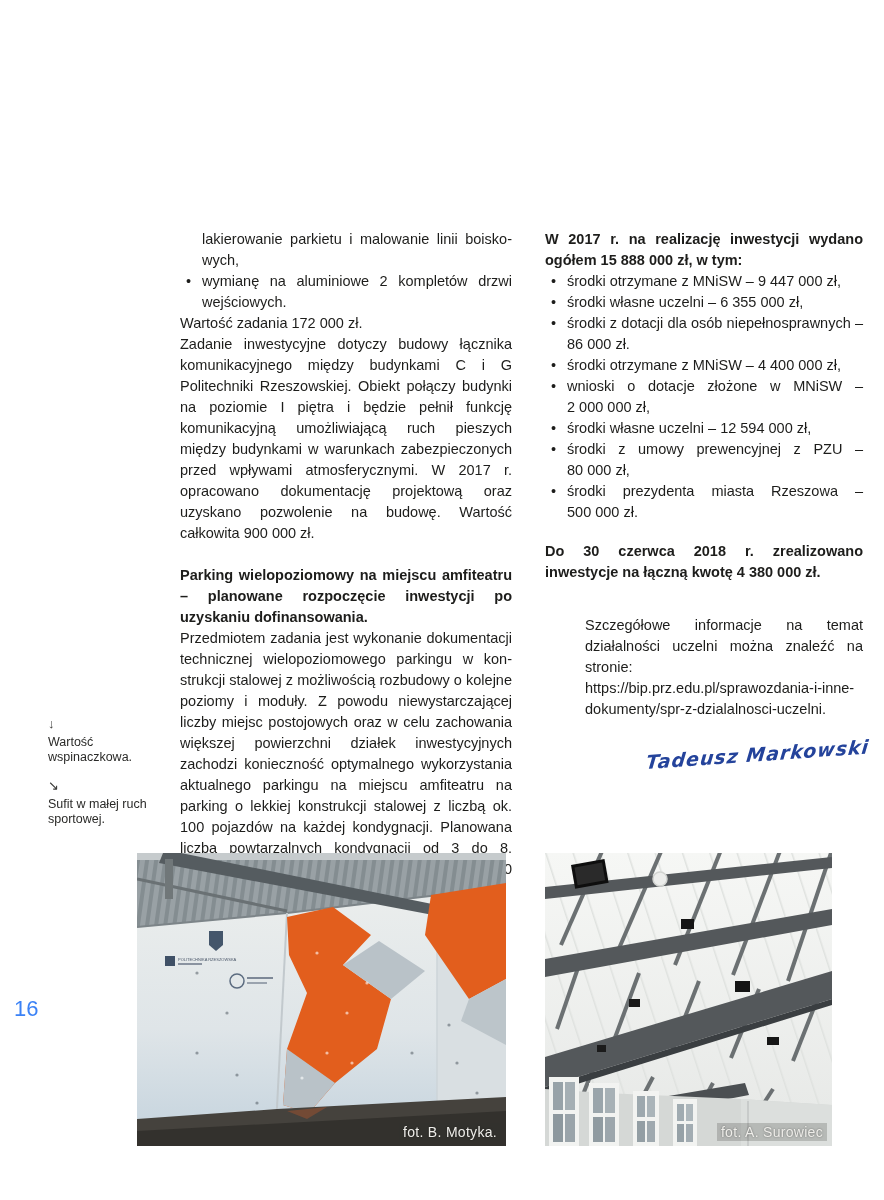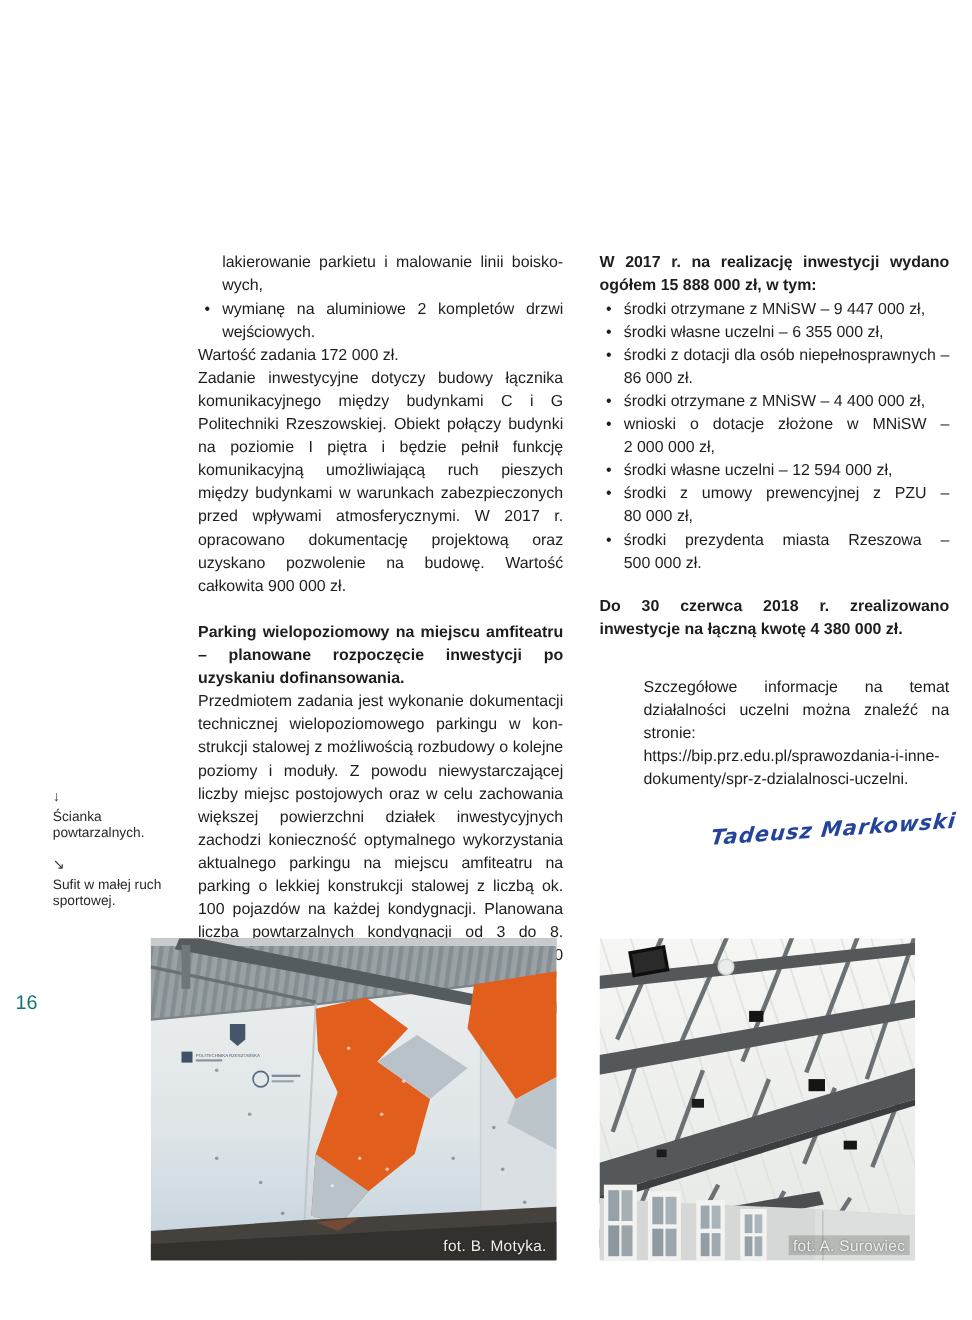--- a/index.html
+++ b/index.html
@@ -25,21 +25,21 @@
     content:"\2022"; position:absolute; left:6px; top:0;
   }
   .mnote {
     position:absolute; left:48px; width:112px; font-size:12.5px;
     line-height:15.5px; color:#2a2a28; text-align:left;
   }
   .mnote .arrow { display:block; font-size:13px; margin-bottom:3px; color:#3a3a38; }
   #mnote-1 { top:716px; }
   #mnote-2 { top:778px; }
   .pagenum {
-    position:absolute; left:14px; top:901px; font-size:18px; color:#0f766e;
+    position:absolute; left:14px; top:996px; font-size:22px; color:#3b82f6;
   }
   .signature {
     position:absolute; left:646px; top:744px; width:200px;
     transform:rotate(-4deg) skewX(-10deg);
     color:#24439b; font-size:19px; font-style:italic; font-weight:600;
     letter-spacing:1px; white-space:nowrap; font-family:"DejaVu Sans", sans-serif;
   }
   .photo { position:absolute; top:853px; }
   #photo-left  { left:137px; width:369px; height:293px; }
   #photo-right { left:545px; width:287px; height:293px; }
@@ -83,21 +83,21 @@
       <li class="marker"><span>środki z umowy prewencyjnej z PZU – 80&nbsp;000&nbsp;zł,</span></li>
       <li class="marker"><span>środki prezydenta miasta Rzeszowa – 500&nbsp;000&nbsp;zł.</span></li>
     </ul>
 
     <p class="b bold gap">Do 30 czerwca 2018 r. zrealizowano inwestycje na łączną kwotę 4&nbsp;380&nbsp;000 zł.</p>
     <p class="b gap-lg">Szczegółowe informacje na temat działalności uczelni można znaleźć na stronie: https://bip.prz.edu.pl/sprawozdania-i-inne-dokumenty/spr-z-dzialalnosci-uczelni.</p>
   </div>
 
   <div class="mnote" id="mnote-1">
     <span class="arrow">↓</span>
-    <span>Ścianka powtarzalnych.</span>
+    <span>Wartość wspinaczkowa.</span>
   </div>
   <div class="mnote" id="mnote-2">
     <span class="arrow">↘</span>
     <span>Sufit w małej ruch sportowej.</span>
   </div>
 
   <div class="pagenum">16</div>
 
   <div class="signature">Tadeusz Markowski</div>
 

